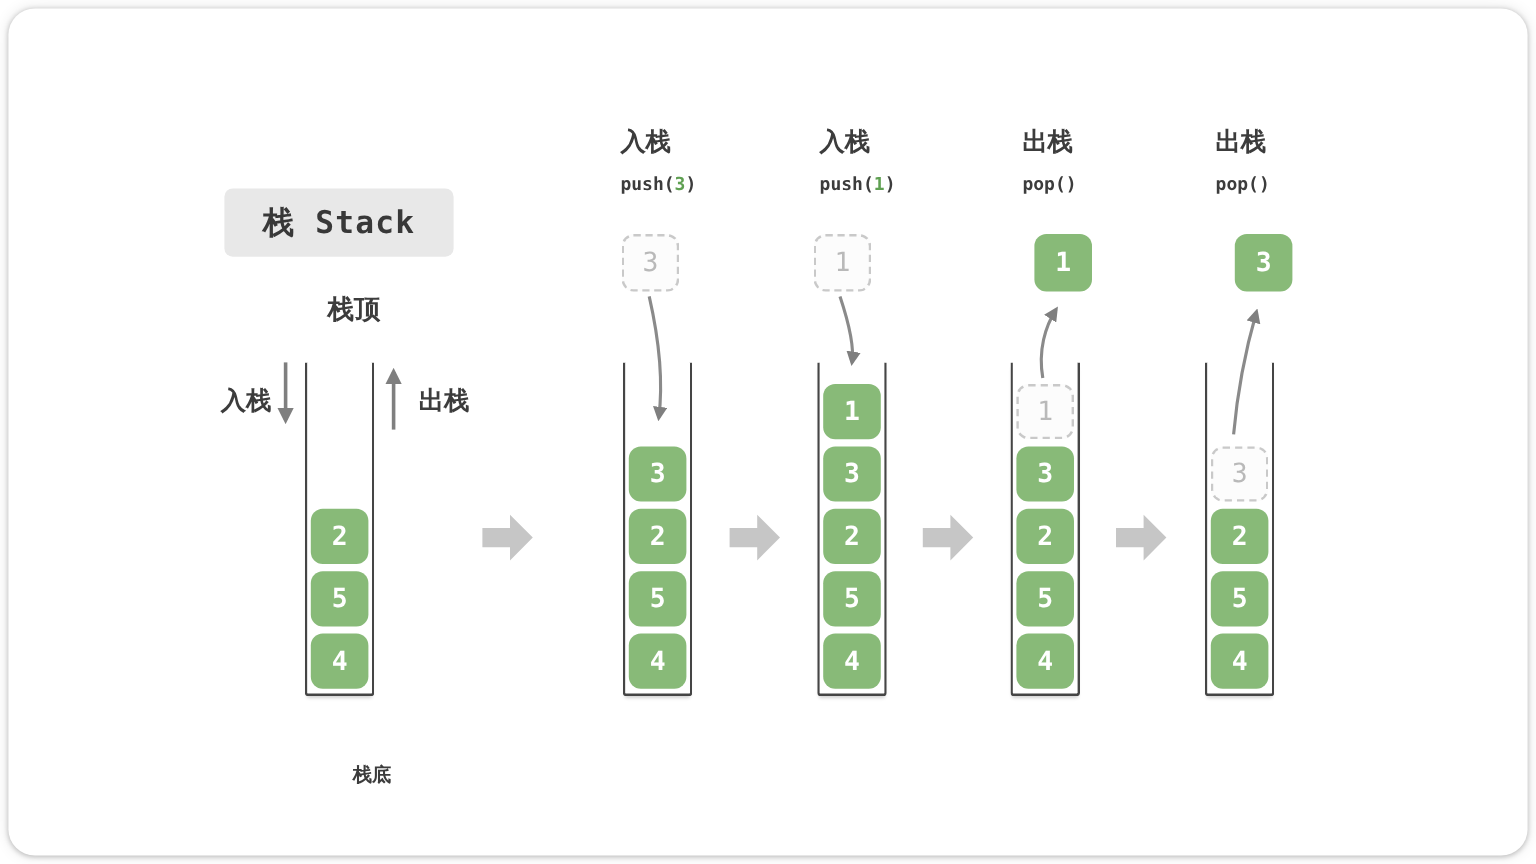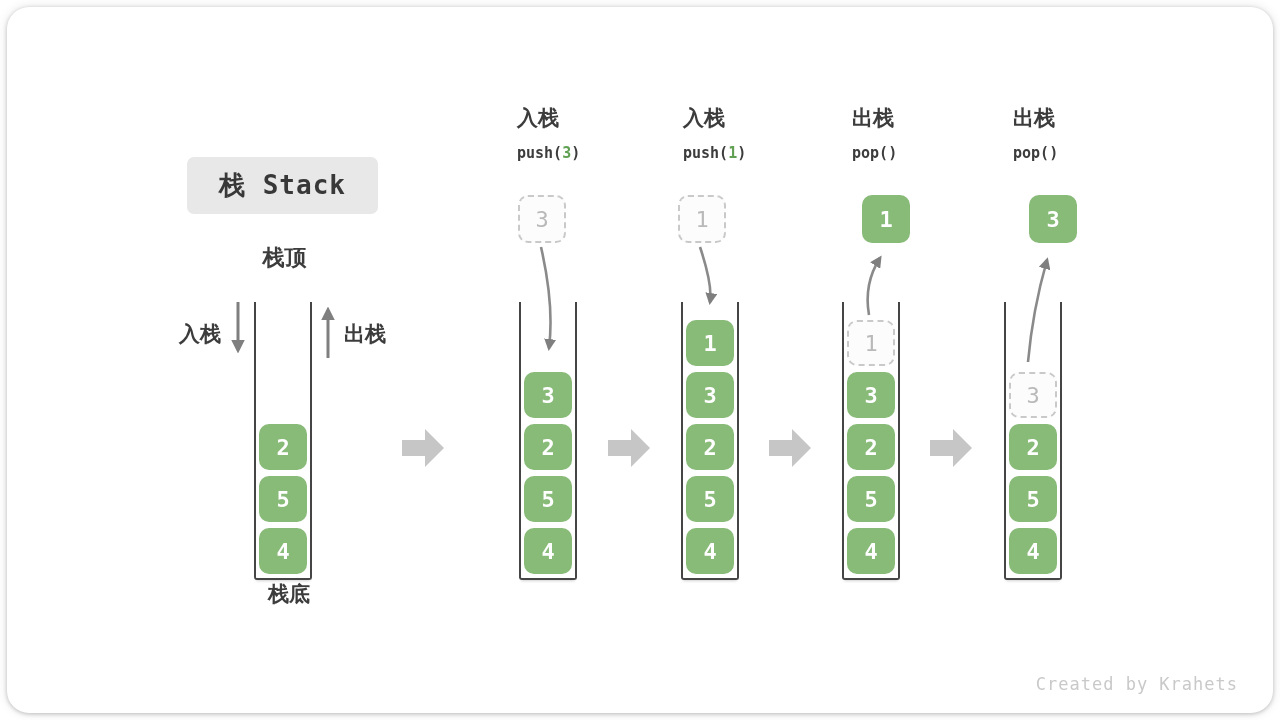--- a/index.html
+++ b/index.html
@@ -12,21 +12,21 @@
   .canvas{position:relative;width:1280px;height:720px;font-family:"DejaVu Sans",sans-serif;color:var(--ink);overflow:hidden;}
   .card{position:absolute;left:7px;top:7px;right:7px;bottom:7px;background:#ffffff;border-radius:22px;
         box-shadow:0 1px 4px rgba(0,0,0,.22),0 0 12px rgba(0,0,0,.10);}
   .title-box{position:absolute;left:187px;top:113px;width:191px;height:57px;background:var(--title-bg);
         border-radius:7px;display:flex;align-items:center;justify-content:center;
         font-family:"DejaVu Sans Mono",monospace;font-size:26px;font-weight:bold;letter-spacing:1px;color:#383838;margin-top:44px;}
   .op{position:absolute;top:103px;}
   .op-cn{font-size:21px;font-weight:bold;line-height:30px;color:var(--ink);}
   .op-code{font-family:"DejaVu Sans Mono",monospace;font-size:15px;font-weight:600;line-height:34px;margin-top:3px;color:var(--ink);}
   .op-code .arg{color:var(--green-digit);font-weight:bold;}
-  .cjk-label{position:absolute;font-size:21px;font-weight:bold;text-align:center;color:var(--ink);font-family:Liberation Serif, serif;}
+  .cjk-label{position:absolute;font-size:21px;font-weight:bold;text-align:right;color:var(--ink);font-family:Liberation Serif, serif;}
   .stack{position:absolute;top:302px;width:58px;height:278px;border:2px solid var(--wall);border-top:none;
         border-radius:0 0 3px 3px;background:#fff;box-shadow:0 3px 3px -2px rgba(0,0,0,.18);}
   .cell{position:absolute;left:3px;width:48px;height:46px;border-radius:10px;display:flex;align-items:center;justify-content:center;
         font-family:"DejaVu Sans Mono",monospace;font-size:22px;}
   .r1{top:18px}.r2{top:70px}.r3{top:122px}.r4{top:174px}.r5{top:226px}
   .green-cell{background:var(--green);color:#ffffff;font-weight:bold;}
   .ghost-cell{border:2px dashed var(--ghost-border);background:#fcfcfc;color:var(--ghost-text);}
   .float-box{position:absolute;top:195px;width:48px;height:48px;border-radius:10px;display:flex;align-items:center;justify-content:center;
         font-family:"DejaVu Sans Mono",monospace;font-size:22px;}
   .float-green{background:var(--green);color:#fff;font-weight:bold;}
@@ -56,21 +56,21 @@
   <div class="op" style="left:852px">
     <div class="op-cn">出栈</div>
     <div class="op-code"><span>pop(</span><span class="arg"></span><span>)</span></div>
   </div>
   <div class="op" style="left:1013px">
     <div class="op-cn">出栈</div>
     <div class="op-code"><span>pop(</span><span class="arg"></span><span>)</span></div>
   </div>
 
   <div class="cjk-label" style="left:252px;top:243px;width:65px;font-size:22px;">栈顶</div>
-  <div class="cjk-label" style="left:252px;top:580px;width:74px;font-size:21px;">栈底</div>
+  <div class="cjk-label" style="left:252px;top:636px;width:74px;font-size:16px;">栈底</div>
   <div class="cjk-label" style="left:174px;top:320px;width:52px;">入栈</div>
   <div class="cjk-label" style="left:339px;top:320px;width:52px;">出栈</div>
 
   <div class="stack" style="left:254px">
     <div class="cell green-cell r3">2</div>
     <div class="cell green-cell r4">5</div>
     <div class="cell green-cell r5">4</div>
   </div>
 
   <div class="stack" style="left:519px">
@@ -123,14 +123,13 @@
 
     <path d="M 869 315 C 865 292, 871 272, 880 258" stroke="#8a8a8a" stroke-width="2.6" fill="none" marker-end="url(#ah)"></path>
     <path d="M 1028 362 C 1031 328, 1037 295, 1047 260" stroke="#8a8a8a" stroke-width="2.6" fill="none" marker-end="url(#ah)"></path>
 
     <polygon points="0,11 23,11 23,0 42,19 23,38 23,27 0,27" transform="translate(402,429)" fill="#c6c6c6"></polygon>
     <polygon points="0,11 23,11 23,0 42,19 23,38 23,27 0,27" transform="translate(608,429)" fill="#c6c6c6"></polygon>
     <polygon points="0,11 23,11 23,0 42,19 23,38 23,27 0,27" transform="translate(769,429)" fill="#c6c6c6"></polygon>
     <polygon points="0,11 23,11 23,0 42,19 23,38 23,27 0,27" transform="translate(930,429)" fill="#c6c6c6"></polygon>
   </svg>
 
-  <div class="credit">Created by Krahets</div>
 </div>
 
 </body></html>

